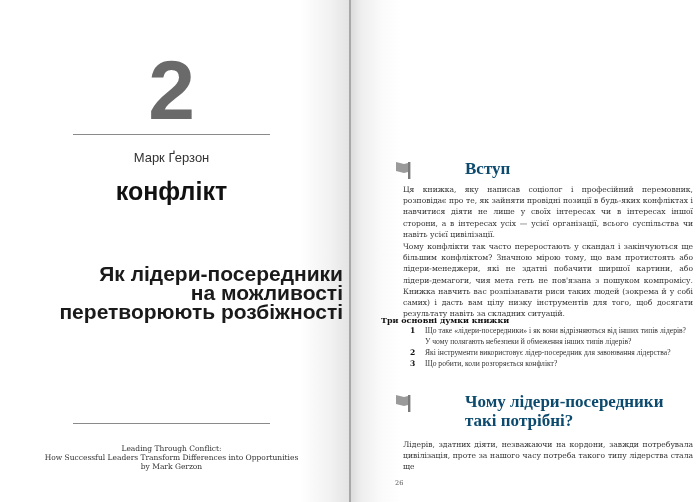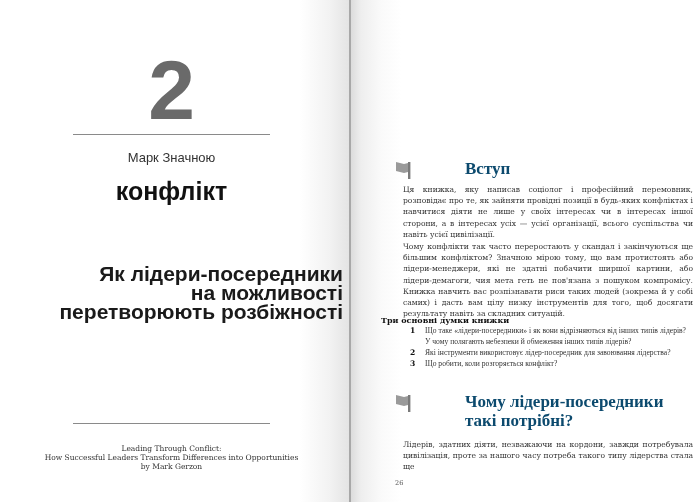--- a/index.html
+++ b/index.html
@@ -97,21 +97,21 @@
     }
   </style>
 </head>
 <body>
 
 <div class="spread">
 
   <div class="page-left">
     <div class="chapter-number">2</div>
     <div class="rule-top"></div>
-    <div class="author">Марк Значною</div>
+    <div class="author">Марк Ґерзон</div>
     <div class="book-title">
       <div>конфлікт</div>
     </div>
     <div class="book-subtitle">
       <div>Як лідери-посередники</div>
       <div>на можливості</div>
       <div>перетворюють розбіжності</div>
     </div>
     <div class="rule-bottom"></div>
     <div class="original-title">

